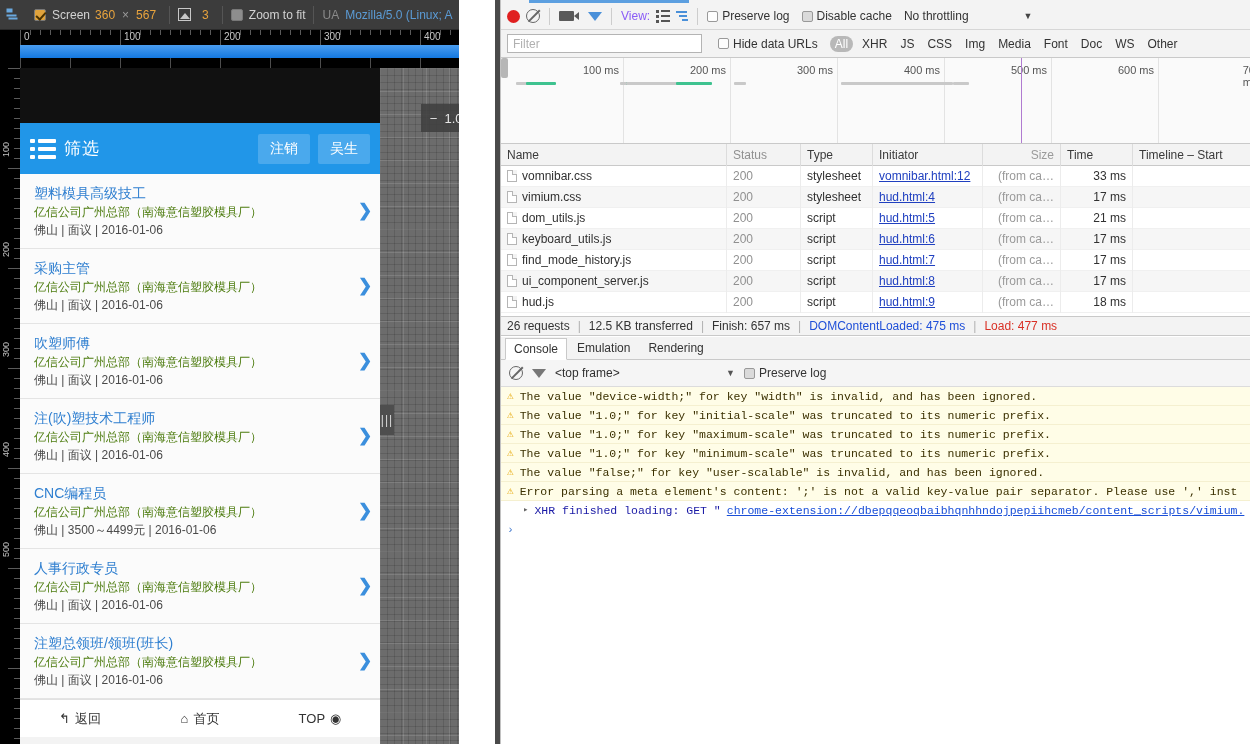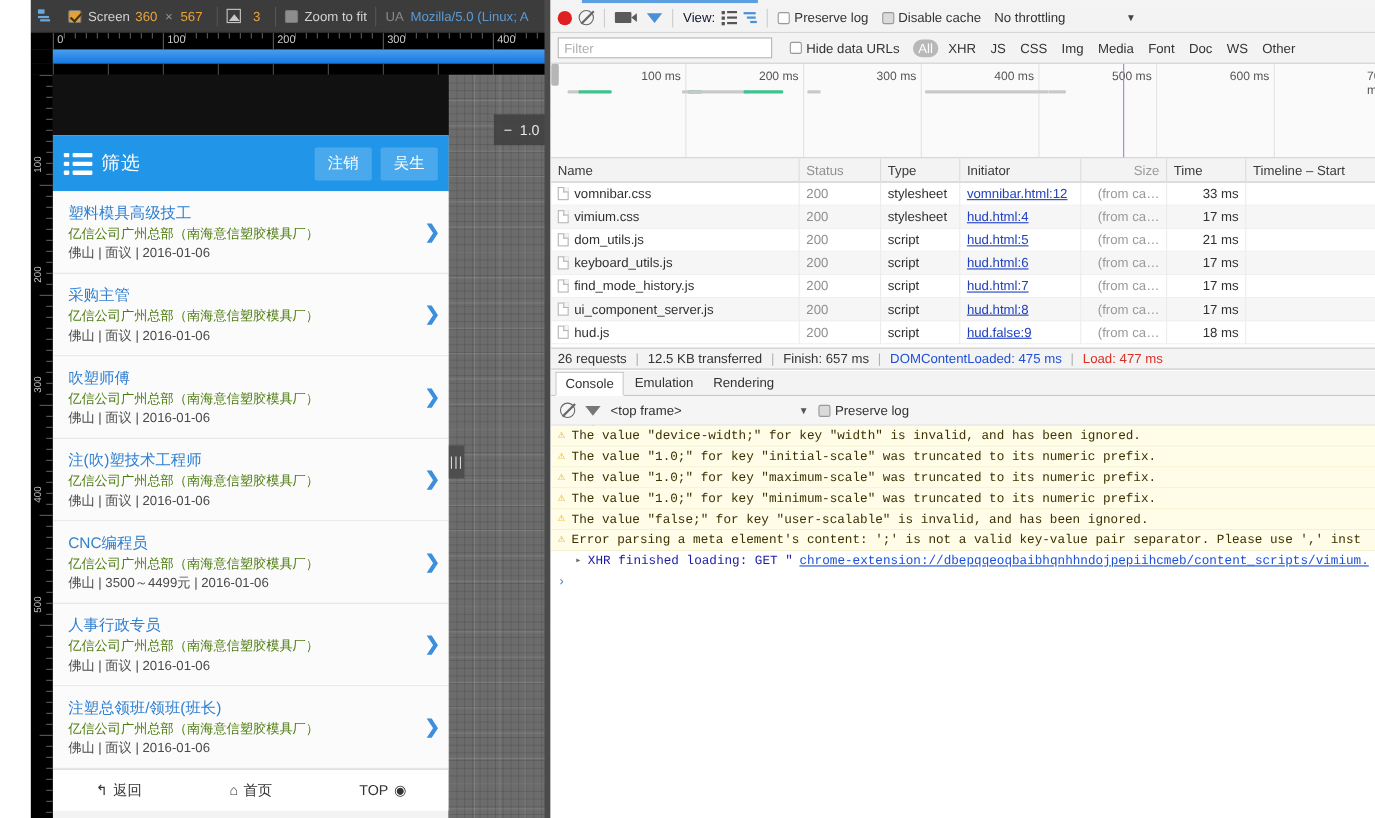--- a/index.html
+++ b/index.html
@@ -8,22 +8,22 @@
     width: 1250px; height: 744px;
     overflow: hidden;
     font-family: "Liberation Sans", sans-serif;
     font-size: 12px;
     background: #fff;
   }
   #app { position: relative; width: 1250px; height: 744px; }
 
   
   #device-pane {
-    position: absolute; left: 0; top: 0; width: 500px; height: 744px;
-    background: #3b3b3b; overflow: hidden; margin-left: 28px;
+    position: absolute; left: 0; top: 0; width: 459px; height: 744px;
+    background: #3b3b3b; overflow: hidden;
   }
   #emu-toolbar {
     position: absolute; left: 0; top: 0; width: 500px; height: 30px;
     background: #3c3c3c;
     border-bottom: 1px solid #2a2a2a;
     display: flex; align-items: center; gap: 0px;
     color: #cfcfcf; font-size: 12px;
     white-space: nowrap;
   }
   .emu-sec { display: flex; align-items: center; padding: 0 8px; height: 30px; }
@@ -191,21 +191,21 @@
   .clear-ic::after { content:""; position:absolute; left:-1px; top:5px; width:16px; height:1.6px;
                      background:#666; transform: rotate(-45deg); }
   .cam-ic { width:15px; height:10px; background:#5a5a5a; position:relative; border-radius:1px; }
   .cam-ic::after { content:""; position:absolute; right:-5px; top:1px; width:0;height:0;
                    border-top:4px solid transparent;border-bottom:4px solid transparent;border-right:5px solid #5a5a5a; }
   .funnel-ic { width:0;height:0;border-left:7px solid transparent;border-right:7px solid transparent;
                border-top:9px solid #4a90d9; position:relative; }
   .funnel-ic::after{content:"";position:absolute;left:-1px;top:9px;width:2px;height:4px;background:#4a90d9;}
   .funnel-ic.grey { border-top-color:#777; }
   .funnel-ic.grey::after { background:#777; }
-  .view-lbl { color:#0f172a;text-align:center; }
+  .view-lbl { color:#8b5cf6;text-align:center; }
   .list-ic { display:flex; flex-direction:column; gap:2px; }
   .list-ic i { display:flex; align-items:center; gap:2px; }
   .list-ic i::before{content:"";width:3px;height:3px;background:#555;}
   .list-ic i::after{content:"";width:9px;height:2px;background:#555;}
   .wfall-ic { display:flex; flex-direction:column; gap:2px; align-items:flex-start;}
   .wfall-ic i { height:2px; background:#4a90d9; }
   .chk2 { width:11px;height:11px;border:1px solid #999;background:#fdfdfd;border-radius:2px;display:inline-block;margin-right:4px;}
   .chk2.grey { background:#dadada; }
   .tb-txt { color:#333; }
   .throttle {
@@ -752,21 +752,21 @@
             <div class="c-time">17 ms</div>
             <div class="c-tl"></div>
           </div>
           <div class="nt-row">
             <div class="c-name">
               <span class="file-ic"></span>
               <span>hud.js</span>
             </div>
             <div class="c-status">200</div>
             <div class="c-type">script</div>
-            <div class="c-init"><span class="init-link">hud.false:9</span></div>
+            <div class="c-init"><span class="init-link">hud.html:9</span></div>
             <div class="c-size">(from ca…</div>
             <div class="c-time">18 ms</div>
             <div class="c-tl"></div>
           </div>
         </div>
     </div>
 
     <div id="net-summary">
       <span>26 requests</span>
       <span class="sum-sep">|</span>

